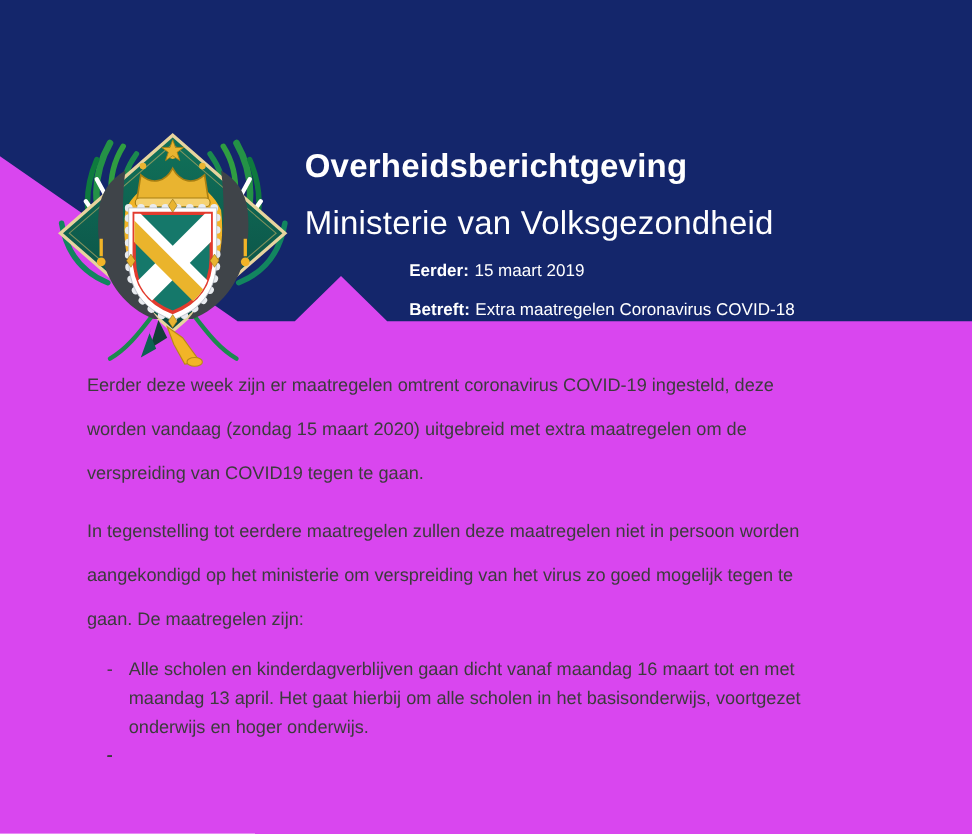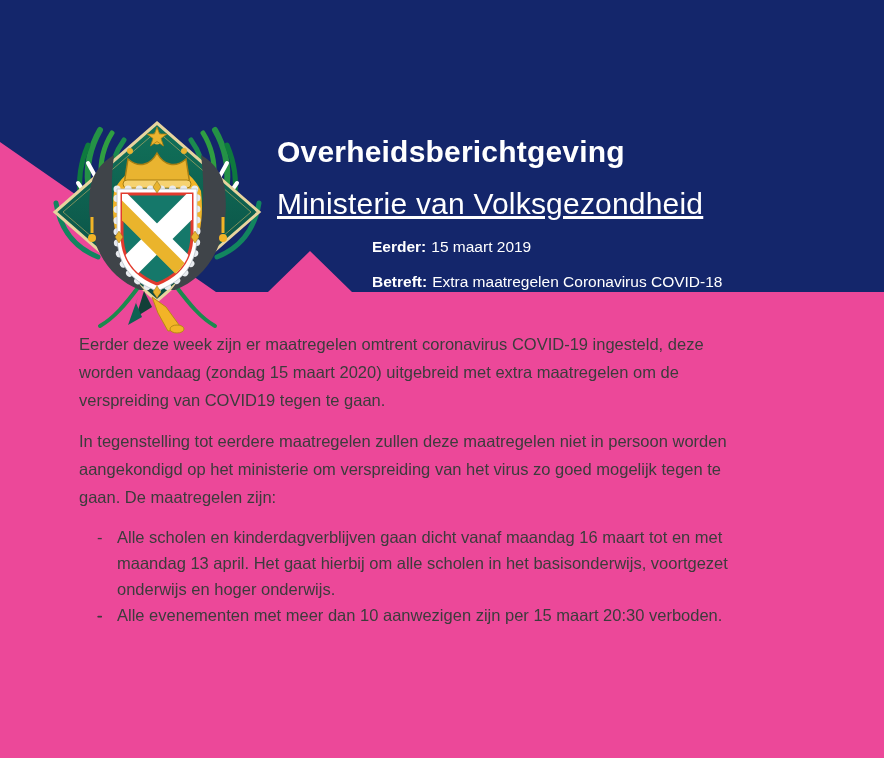--- a/index.html
+++ b/index.html
@@ -1,38 +1,38 @@
 <!DOCTYPE html>
 <html><head>
 <meta charset="utf-8">
 <style>
   html,body{margin:0;padding:0;background:#fff;}
-  .page{position:relative;width:884px;height:758px;background:#ec4899;overflow:hidden;
+  .page{position:relative;width:884px;height:758px;background:#d946ef;overflow:hidden;
         font-family:"Liberation Sans",sans-serif;}
 
   
   .banner-svg{position:absolute;top:0;left:0;display:block;}
 
   .emblem{position:absolute;left:40px;top:85px;width:235px;height:250px;}
 
   .htext{position:absolute;left:277px;top:0;color:#ffffff;}
   .title{position:absolute;left:0;top:135px;font-size:30px;font-weight:700;
          letter-spacing:.2px;white-space:nowrap;}
   .subtitle{position:absolute;left:0;top:187px;font-size:30px;font-weight:400;
-         letter-spacing:.2px;white-space:nowrap;text-decoration:underline;}
+         letter-spacing:.2px;white-space:nowrap;}
   .meta{position:absolute;left:95px;font-size:15.5px;white-space:nowrap;}
   .meta.m1{top:238px;}
   .meta.m2{top:273px;}
   .meta .label{font-weight:700;}
   .meta .value{margin-left:5px;font-weight:400;}
 
   
   .content{position:absolute;left:79px;top:330px;width:724px;color:#3c3c3c;
            font-size:16.5px;}
-  .content p{margin:0 0 13px 0;line-height:28px;white-space:pre-line;}
+  .content p{margin:0 0 13px 0;line-height:40px;white-space:pre-line;}
   ul.measures{list-style:none;margin:3px 0 0 0;padding:0;}
   ul.measures li{position:relative;padding-left:38px;line-height:26px;}
   ul.measures .marker{position:absolute;left:18px;top:0;}
   ul.measures .mtext{white-space:pre-line;}
 </style>
 </head>
 <body>
 
 <div class="page">
 
@@ -148,18 +148,17 @@
 onderwijs en hoger onderwijs.</span>
       </li>
       <li>
         <span class="marker">-</span>
       </li>
       <li>
         <span class="marker">-</span>
       </li>
       <li>
         <span class="marker">-</span>
-        <span class="mtext">Alle evenementen met meer dan 10 aanwezigen zijn per 15 maart 20:30 verboden.</span>
       </li>
     </ul>
   </div>
 
 </div>
 
 </body></html>

